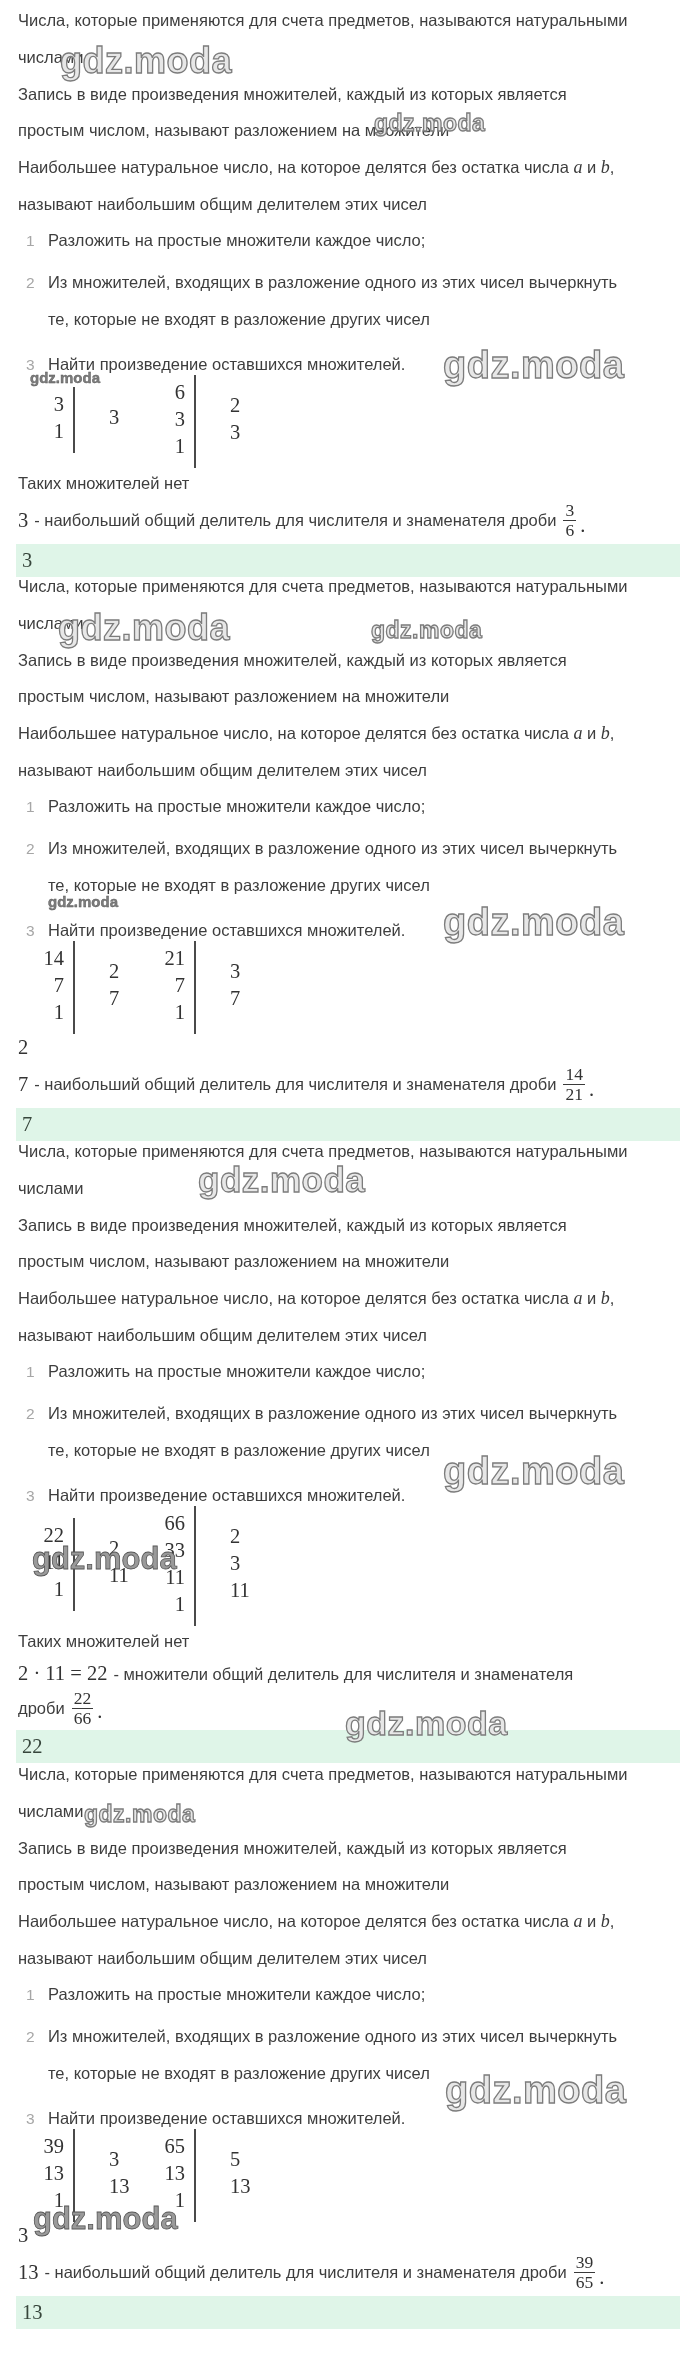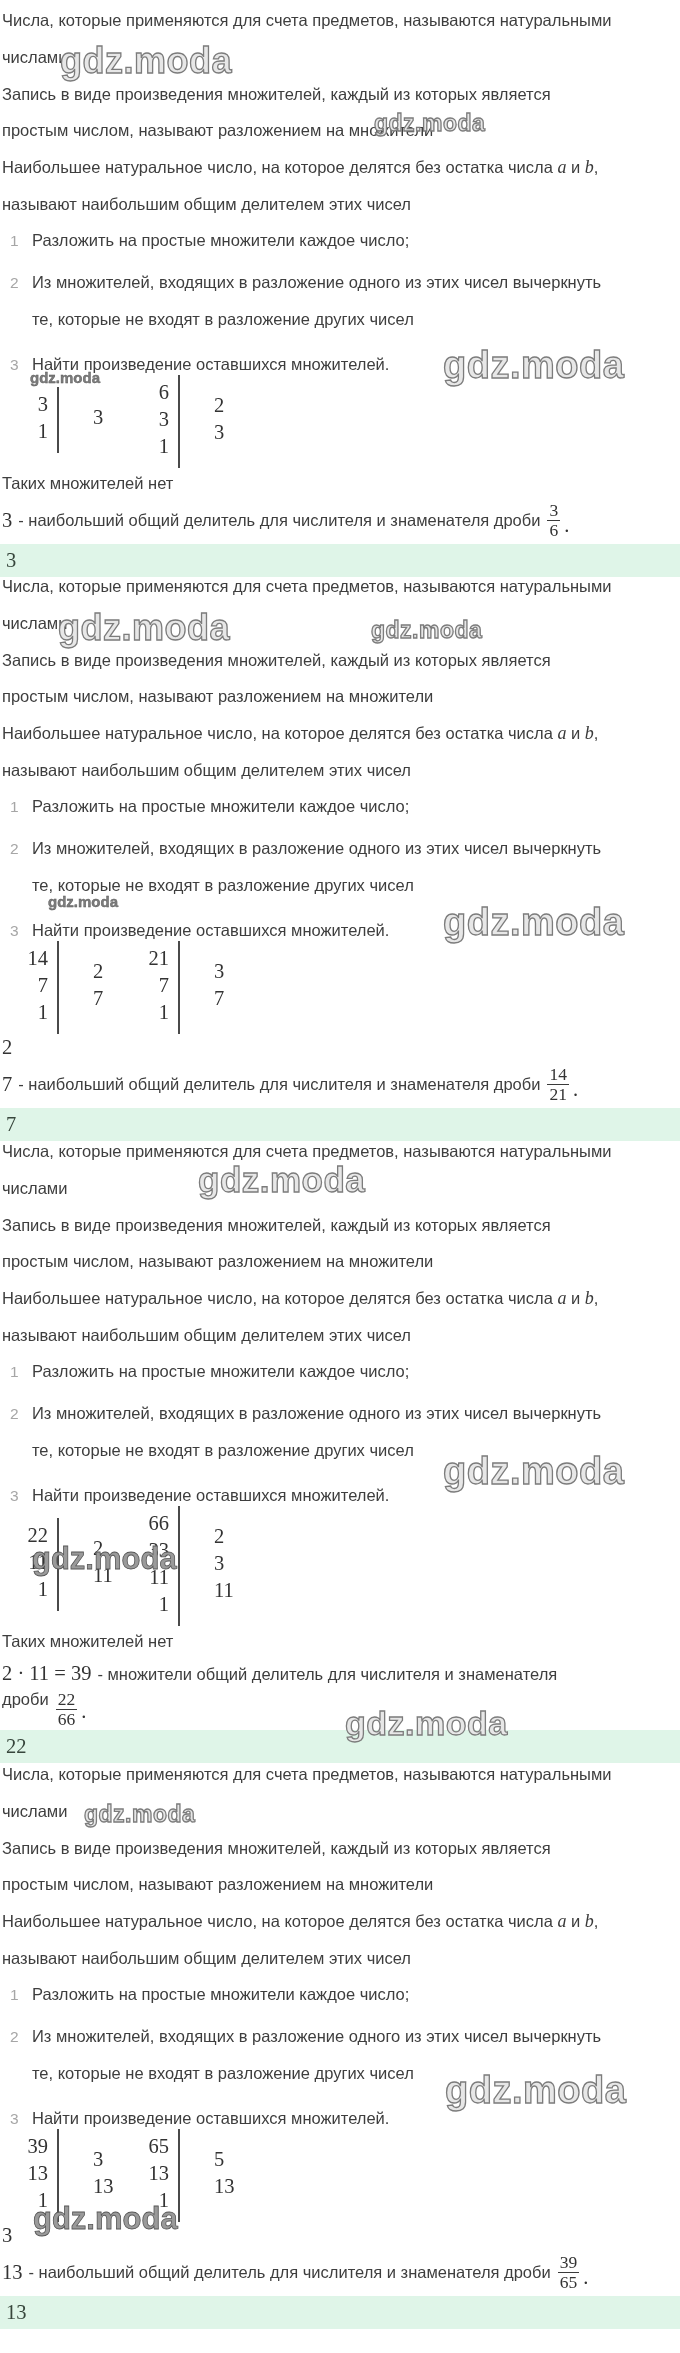--- a/index.html
+++ b/index.html
@@ -1,21 +1,21 @@
 <!DOCTYPE html>
 <html><head>
 <meta charset="utf-8">
 <style>
   html,body{margin:0;padding:0}
   body{
     width:680px;height:2353px;position:relative;background:#ffffff;
     font-family:"Liberation Sans",sans-serif;font-size:16.5px;color:#3e3e3e;
     overflow:hidden;
   }
-  .block{position:absolute;left:0;width:680px;padding:2px 0 0 2px;box-sizing:border-box}
+  .block{position:absolute;left:0;width:680px;padding:2px 0 0 18px;box-sizing:border-box}
   #b1{top:0}
   #b2{top:566px}
   #b3{top:1131px}
   #b4{top:1754px}
 
   .line{line-height:36.8px;height:36.8px;white-space:nowrap}
   .mvar{font-family:"Liberation Serif",serif;font-style:italic;font-size:18px;color:#3a3a3a}
 
   .steps{margin-top:-6px}
   .step{display:flex;margin-top:5px}
@@ -32,21 +32,21 @@
   .nums div,.divs div{height:27px;line-height:27px}
   .fbar{width:2px;background:#4a4a4a;margin-top:-4px;margin-bottom:-8px}
   .divs{display:flex;flex-direction:column;padding-left:34px;padding-top:13px;min-width:30px}
 
   .status-text{margin-top:8px;line-height:30px;height:30px}
   .status-math{margin-top:6px;line-height:30px;height:30px;
                font-family:"Liberation Serif",serif;font-size:20.5px;color:#333}
 
   .result{display:flex;align-items:center;height:42px;margin-top:2px;white-space:nowrap}
   .result3a{line-height:34px;height:34px;white-space:nowrap}
-  .result3b{display:flex;align-items:flex-start;height:38px;white-space:nowrap}
+  .result3b{display:flex;align-items:center;height:38px;white-space:nowrap}
   .mlead,.mtail{font-family:"Liberation Serif",serif;font-size:20.5px;color:#333}
   .mlead{margin-right:6px}
   .frac{display:inline-flex;flex-direction:column;text-align:center;
         font-family:"Liberation Serif",serif;font-size:17.5px;line-height:1.12;
         color:#333;margin:0 3px 0 7px;vertical-align:middle}
   .fnum{padding:0 2px}
   .fden{border-top:1.3px solid #3a3a3a;padding:0 2px}
   .mtail{align-self:flex-end;padding-bottom:5px;margin-left:1px}
 
   .band{height:33px;background:#dff5e8;display:flex;align-items:center;
@@ -277,21 +277,21 @@
       <div class="divs">
         <div>2</div>
         <div>3</div>
         <div>11</div>
       </div>
     </div>
   </div>
 
   <div class="status-text">Таких множителей нет</div>
 
-  <div class="result3a"><span class="mlead">2 · 11 = 39</span><span class="rtext">- множители общий делитель для числителя и знаменателя</span></div>
+  <div class="result3a"><span class="mlead">2 · 11 = 22</span><span class="rtext">- множители общий делитель для числителя и знаменателя</span></div>
   <div class="result3b">
     <span class="rtext">дроби</span>
     <span class="frac">
         <span class="fnum">22</span>
         <span class="fden">66</span>
       </span>
     <span class="mtail">.</span>
   </div>
 
   <div class="band">

